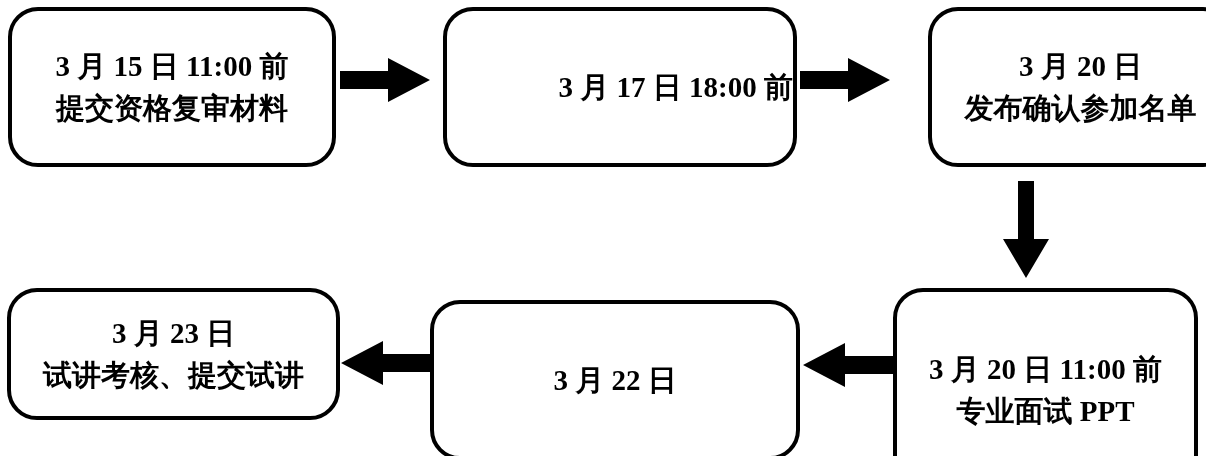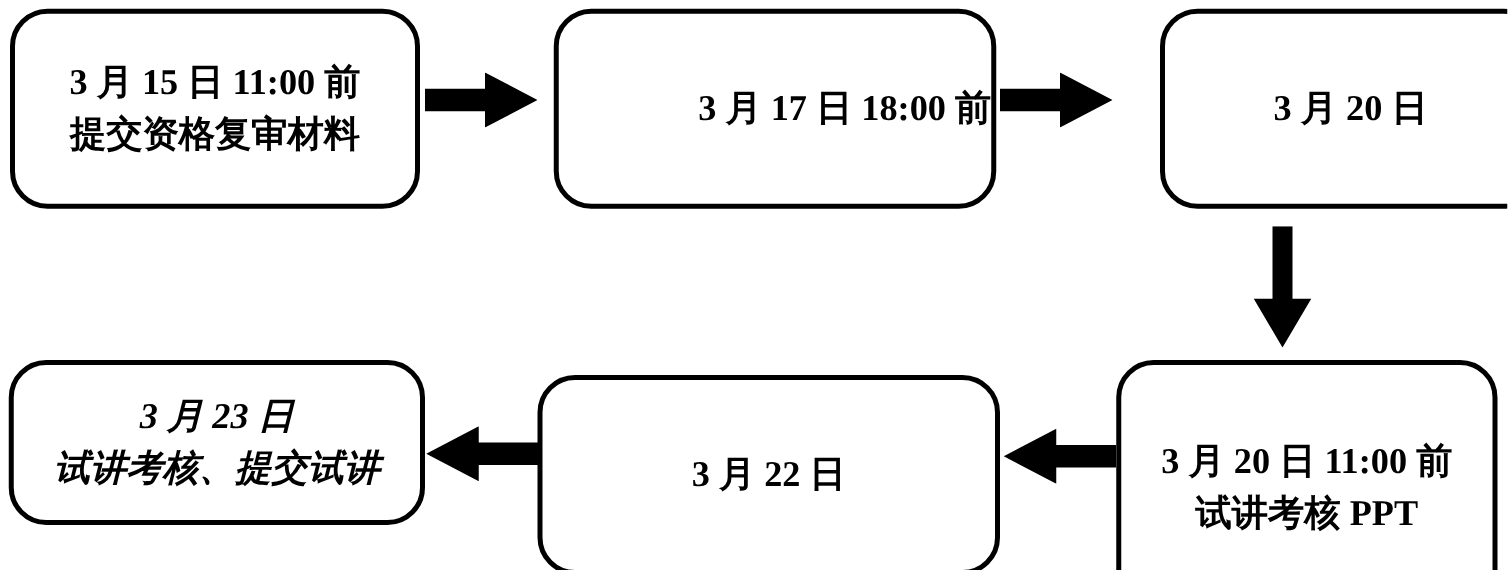--- a/index.html
+++ b/index.html
@@ -39,21 +39,21 @@
   }
   .arrow svg {
     display: block;
   }
   
   #box-0 { left: 8px;   top: 7px;   width: 328px; height: 160px; }
   #box-1 { left: 443px; top: 7px;   width: 354px; height: 160px; align-items: flex-end; }
   #box-2 { left: 893px; top: 7px;   width: 305px; height: 160px; margin-left: 35px; }
   #box-3 { left: 893px; top: 288px; width: 305px; height: 204px; }
   #box-4 { left: 430px; top: 300px; width: 370px; height: 160px; }
-  #box-5 { left: 7px;   top: 288px; width: 333px; height: 132px; font-style: italic; }
+  #box-5 { left: 7px;   top: 288px; width: 333px; height: 132px; }
   #arrow-0 { left: 340px;  top: 58px;  }
   #arrow-1 { left: 800px;  top: 58px;  }
   #arrow-2 { left: 1002px; top: 181px; }
   #arrow-3 { left: 803px;  top: 343px; }
   #arrow-4 { left: 341px;  top: 341px; }
 </style>
 </head>
 <body>
 
 <div class="canvas">
@@ -62,25 +62,26 @@
     <div class="line">3 月 15 日 11:00 前</div>
     <div class="line">提交资格复审材料</div>
   </div>
 
   <div class="flow-box" id="box-1">
     <div class="line">3 月 17 日 18:00 前</div>
   </div>
 
   <div class="flow-box" id="box-2">
     <div class="line">3 月 20 日</div>
+    <div class="line">发布确认参加名单</div>
   </div>
 
   <div class="flow-box" id="box-3">
     <div class="line">3 月 20 日 11:00 前</div>
-    <div class="line">试讲考核 PPT</div>
+    <div class="line">专业面试 PPT</div>
   </div>
 
   <div class="flow-box" id="box-4">
     <div class="line">3 月 22 日</div>
   </div>
 
   <div class="flow-box" id="box-5">
     <div class="line">3 月 23 日</div>
     <div class="line">试讲考核、提交试讲</div>
   </div>

